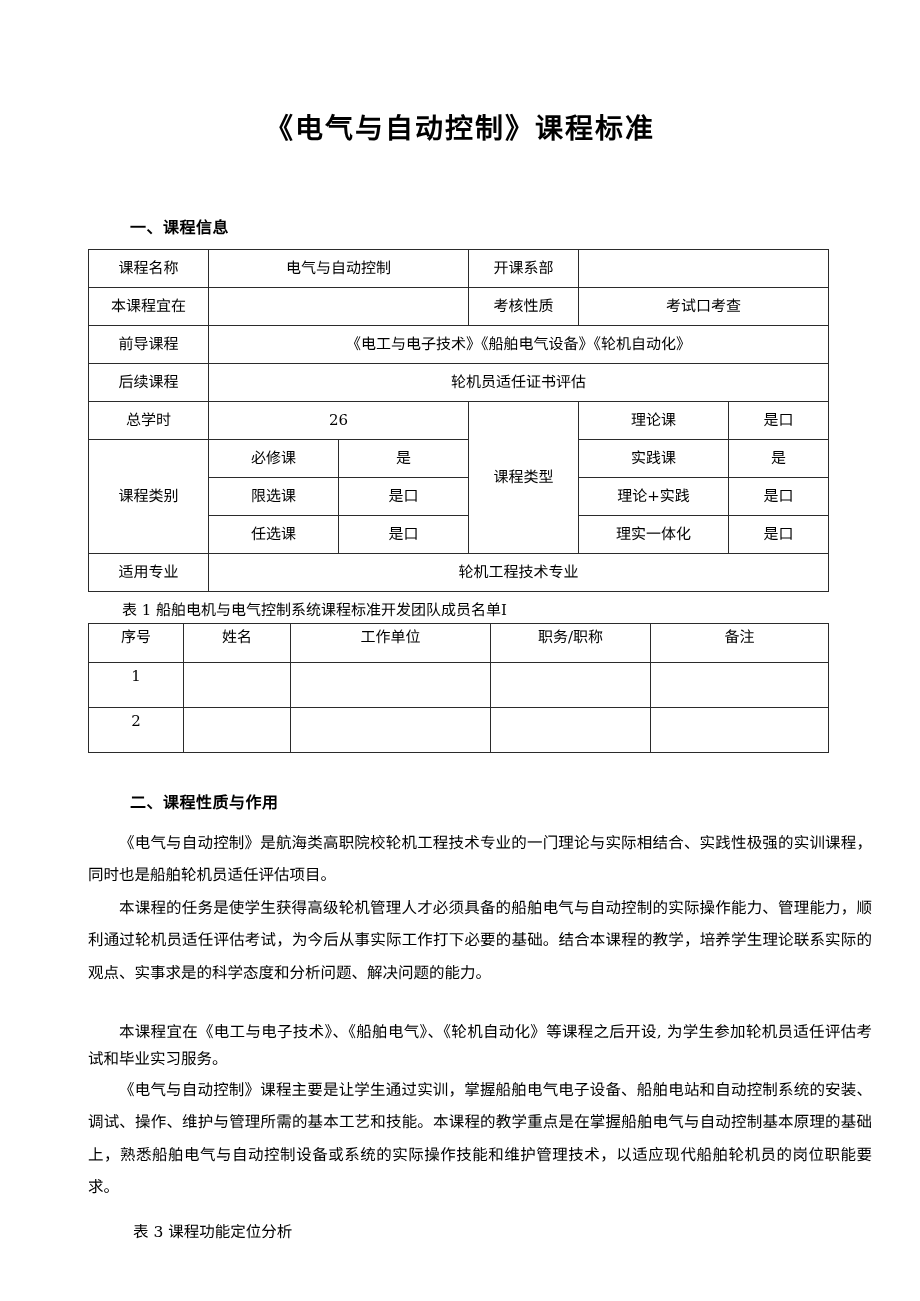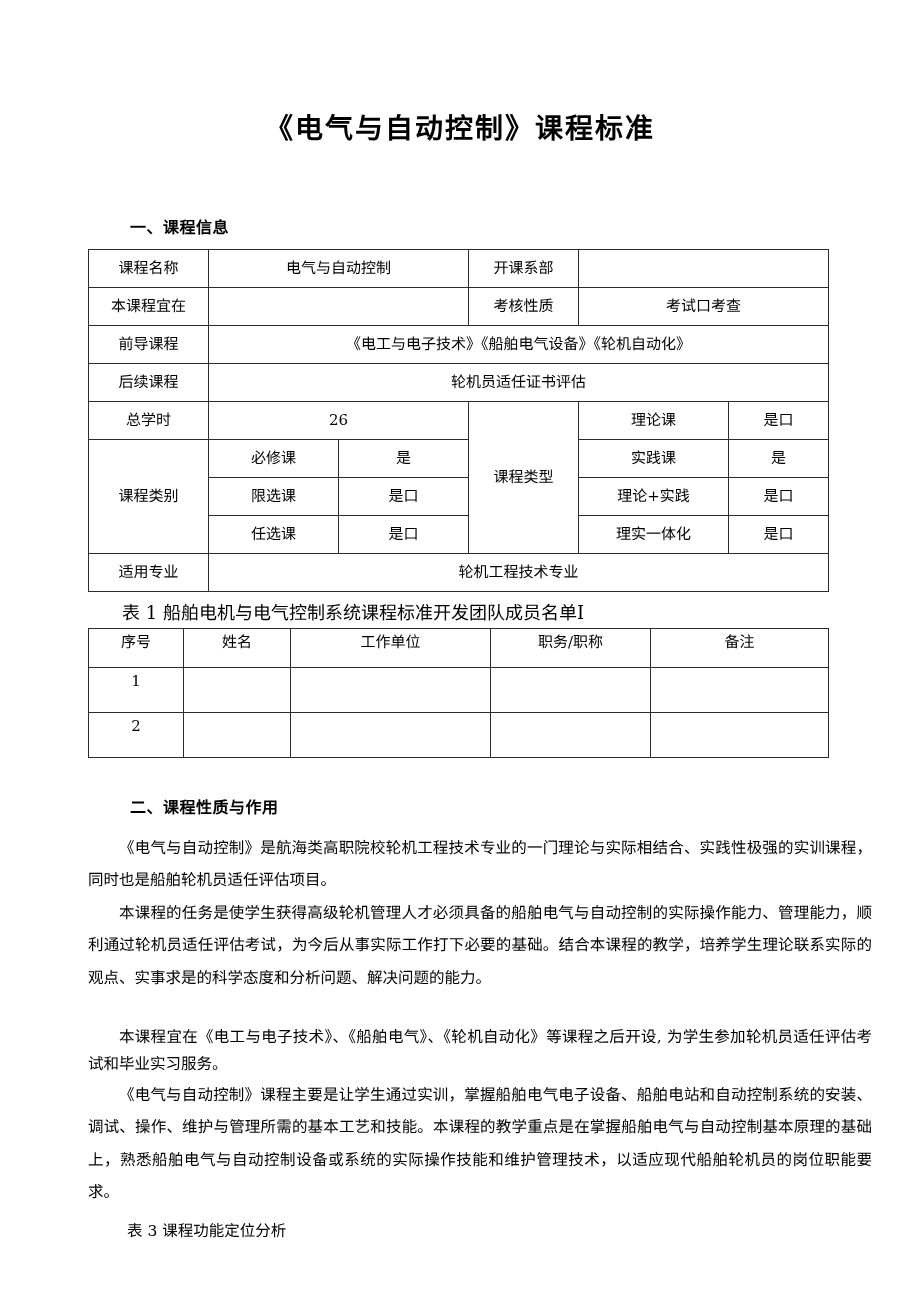--- a/index.html
+++ b/index.html
@@ -64,21 +64,21 @@
     vertical-align: middle;
     line-height: 1.25;
     white-space: nowrap;
     overflow: hidden;
   }
   #table-course-info { margin-top: 11px; }
   #table-course-info td { height: 29px; }
   .cell-indent { padding-left: 36px; }
 
   .table-caption {
-    font-size: 18px;
+    font-size: 15px;
     padding-left: 122px;
     margin: 0;
     padding-top: 6px;
     padding-bottom: 4px;
     font-family: "DejaVu Serif", "Liberation Serif", serif;
   }
   #table-team { margin-top: 0px; }
   #table-team td { height: 36px; vertical-align: top; padding-top: 4px; }
   #table-team tr:first-child td { height: 30px; }
 
@@ -93,21 +93,21 @@
     text-indent: 2em;
     font-family: "DejaVu Serif", "Liberation Serif", serif;
   }
   #para-1 { padding-top: 14px; }
   #para-2 { padding-top: 0px; }
   #para-3 { padding-top: 0px; }
   #para-4 { padding-top: 30px; line-height: 1.75; }
   .caption-tail {
     font-size: 15.5px;
     line-height: 1.9;
-    margin: 8px;
+    margin: 14px;
     padding-left: 88px;
     text-indent: 2em;
     font-family: "DejaVu Serif", "Liberation Serif", serif;
   }
 </style>
 </head>
 <body>
 
 <div class="page">
 

